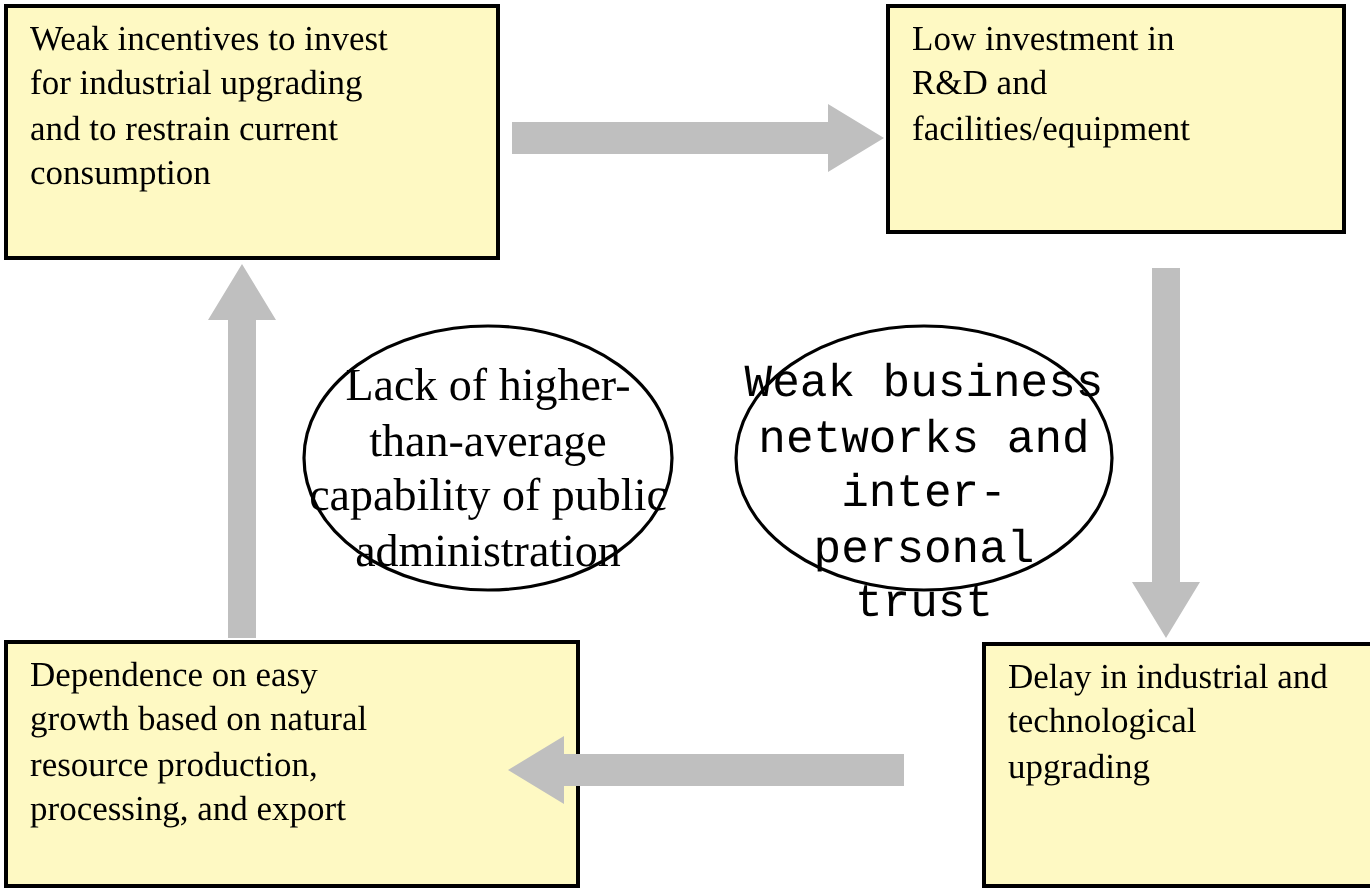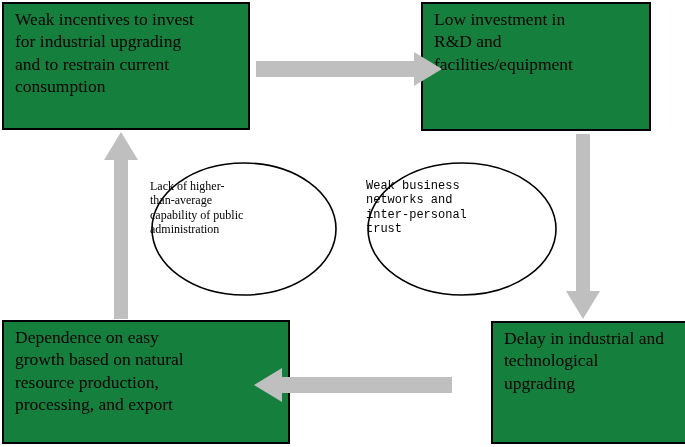--- a/index.html
+++ b/index.html
@@ -14,39 +14,40 @@
     position: relative;
     width: 685px;
     height: 447px;
     background: #ffffff;
     overflow: hidden;
   }
   .box {
     position: absolute;
     box-sizing: border-box;
     border: 2px solid #000000;
-    background: #15803d;
+    background: #fef9c3;
   }
   .box-text {
     position: absolute;
     left: 11px;
     top: 4px;
     right: 6px;
     font-size: 17.5px;
     line-height: 1.28;
     color: #000000;
     white-space: pre-line;
   }
   .ellipse-svg {
     position: absolute;
     overflow: visible;
   }
   .ellipse-text {
     position: absolute;
-    font-size: 12px;
+    text-align: center;
+    font-size: 23px;
     line-height: 1.2;
     color: #000000;
     white-space: pre-line;
   }
   .arrow-svg {
     position: absolute;
     overflow: visible;
   }
 </style>
 </head>
@@ -54,21 +55,21 @@
 
 <div id="diagram">
 
   <div class="box" style="left:2px; top:2px; width:248px; height:128px;">
     <div class="box-text">Weak incentives to invest
 for industrial upgrading
 and to restrain current
 consumption</div>
   </div>
 
-  <div class="box" style="left:421px; top:2px; width:230px; height:129px;font-family:Liberation Serif, serif;">
+  <div class="box" style="left:443px; top:2px; width:230px; height:115px;font-family:Liberation Serif, serif;">
     <div class="box-text">Low investment in
 R&amp;D and
 facilities/equipment</div>
   </div>
 
   <div class="box" style="left:455px; top:321px; width:218px; height:123px;margin-left:36px;">
     <div class="box-text">Delay in industrial and
 technological
 upgrading</div>
   </div>

